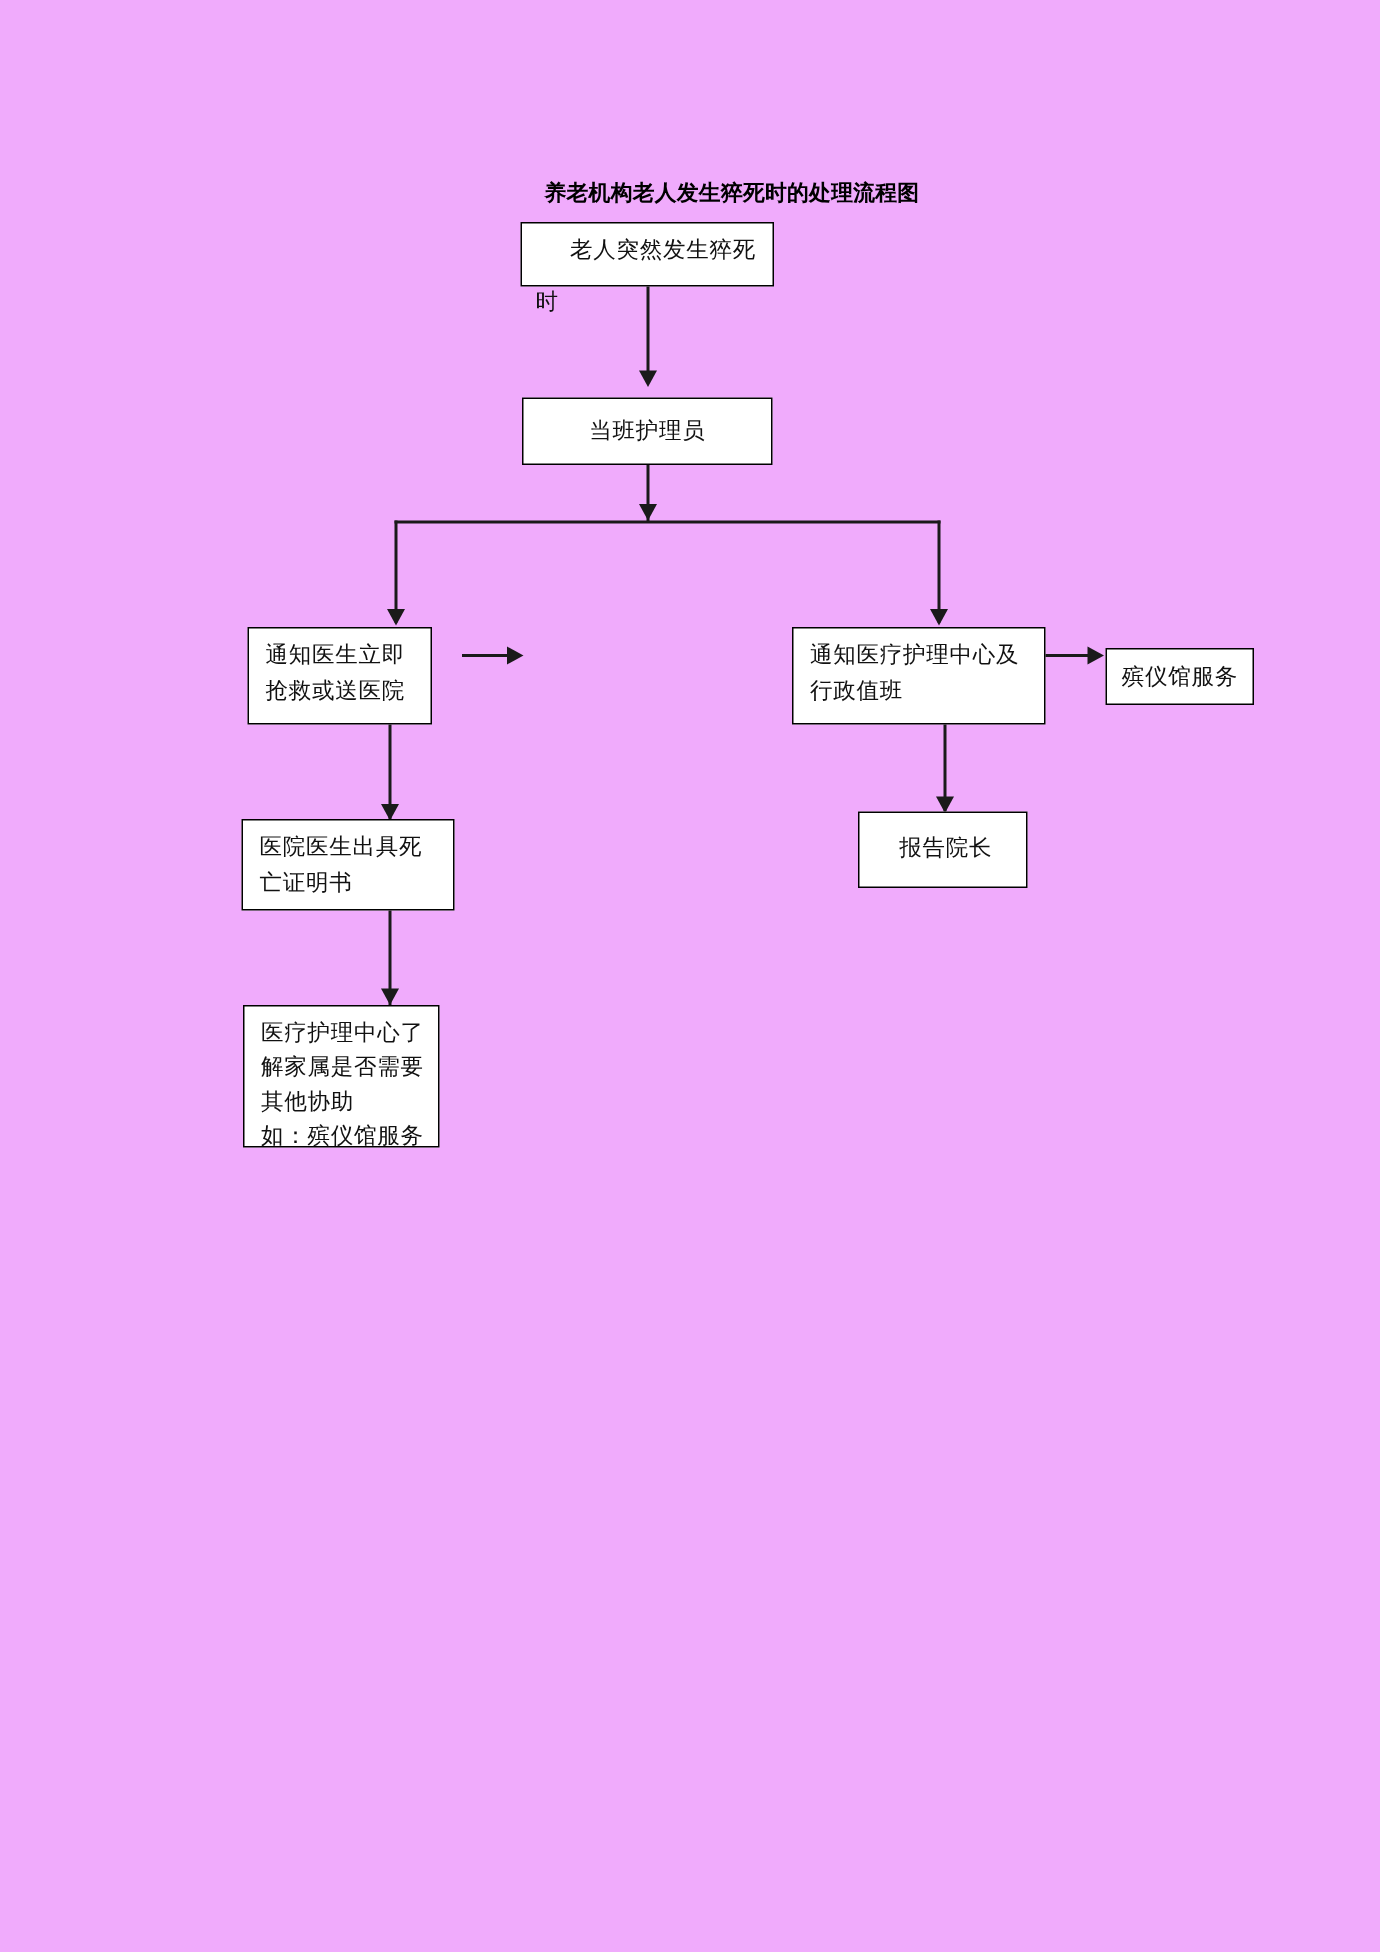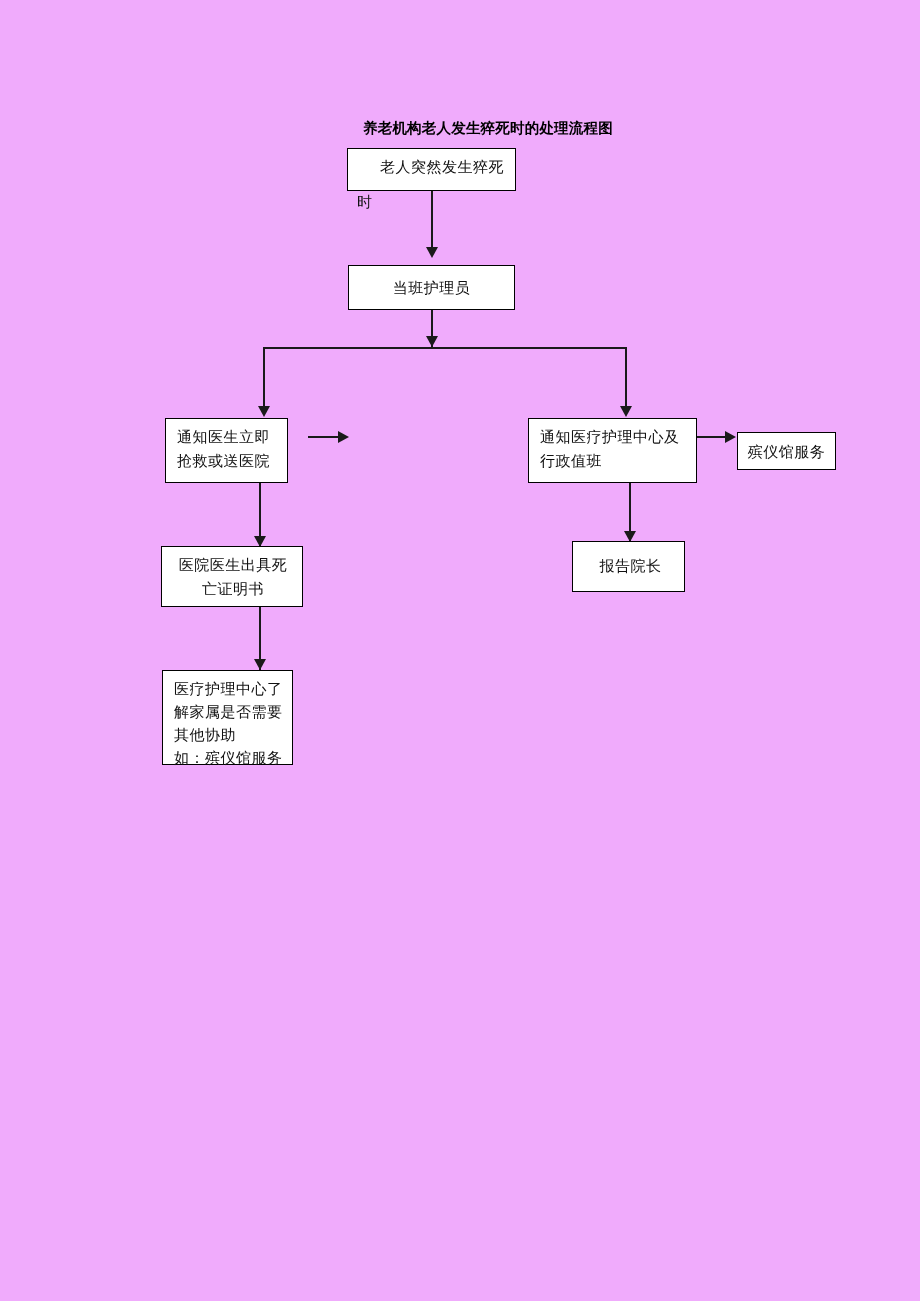--- a/index.html
+++ b/index.html
@@ -114,21 +114,21 @@
   <div class="node" style="left:528px; top:418px; width:169px; height:65px;">通知医疗护理中心及行政值班</div>
 
   <div class="hline" style="left:697px; top:436px; width:30px;"></div>
   <div class="arrow-right" style="left:725px; top:431px;"></div>
 
   <div class="node center" style="left:737px; top:432px; width:99px; height:38px; line-height:27px;">殡仪馆服务</div>
 
   <div class="vline" style="left:259px; top:483px; height:63px;"></div>
   <div class="arrow-down" style="left:254px; top:536px;"></div>
 
-  <div class="node" style="left:161px; top:546px; width:142px; height:61px;text-align:center;">医院医生出具死亡证明书</div>
+  <div class="node" style="left:161px; top:546px; width:142px; height:61px;">医院医生出具死亡证明书</div>
 
   <div class="vline" style="left:629px; top:483px; height:58px;"></div>
   <div class="arrow-down" style="left:624px; top:531px;"></div>
 
   <div class="node center" style="left:572px; top:541px; width:113px; height:51px; line-height:36px;padding-left:13px;">报告院长</div>
 
   <div class="vline" style="left:259px; top:607px; height:63px;"></div>
   <div class="arrow-down" style="left:254px; top:659px;"></div>
 
   <div class="node" style="left:162px; top:670px; width:131px; height:95px; line-height:23px; padding-top:7px;">医疗护理中心了解家属是否需要其他协助

